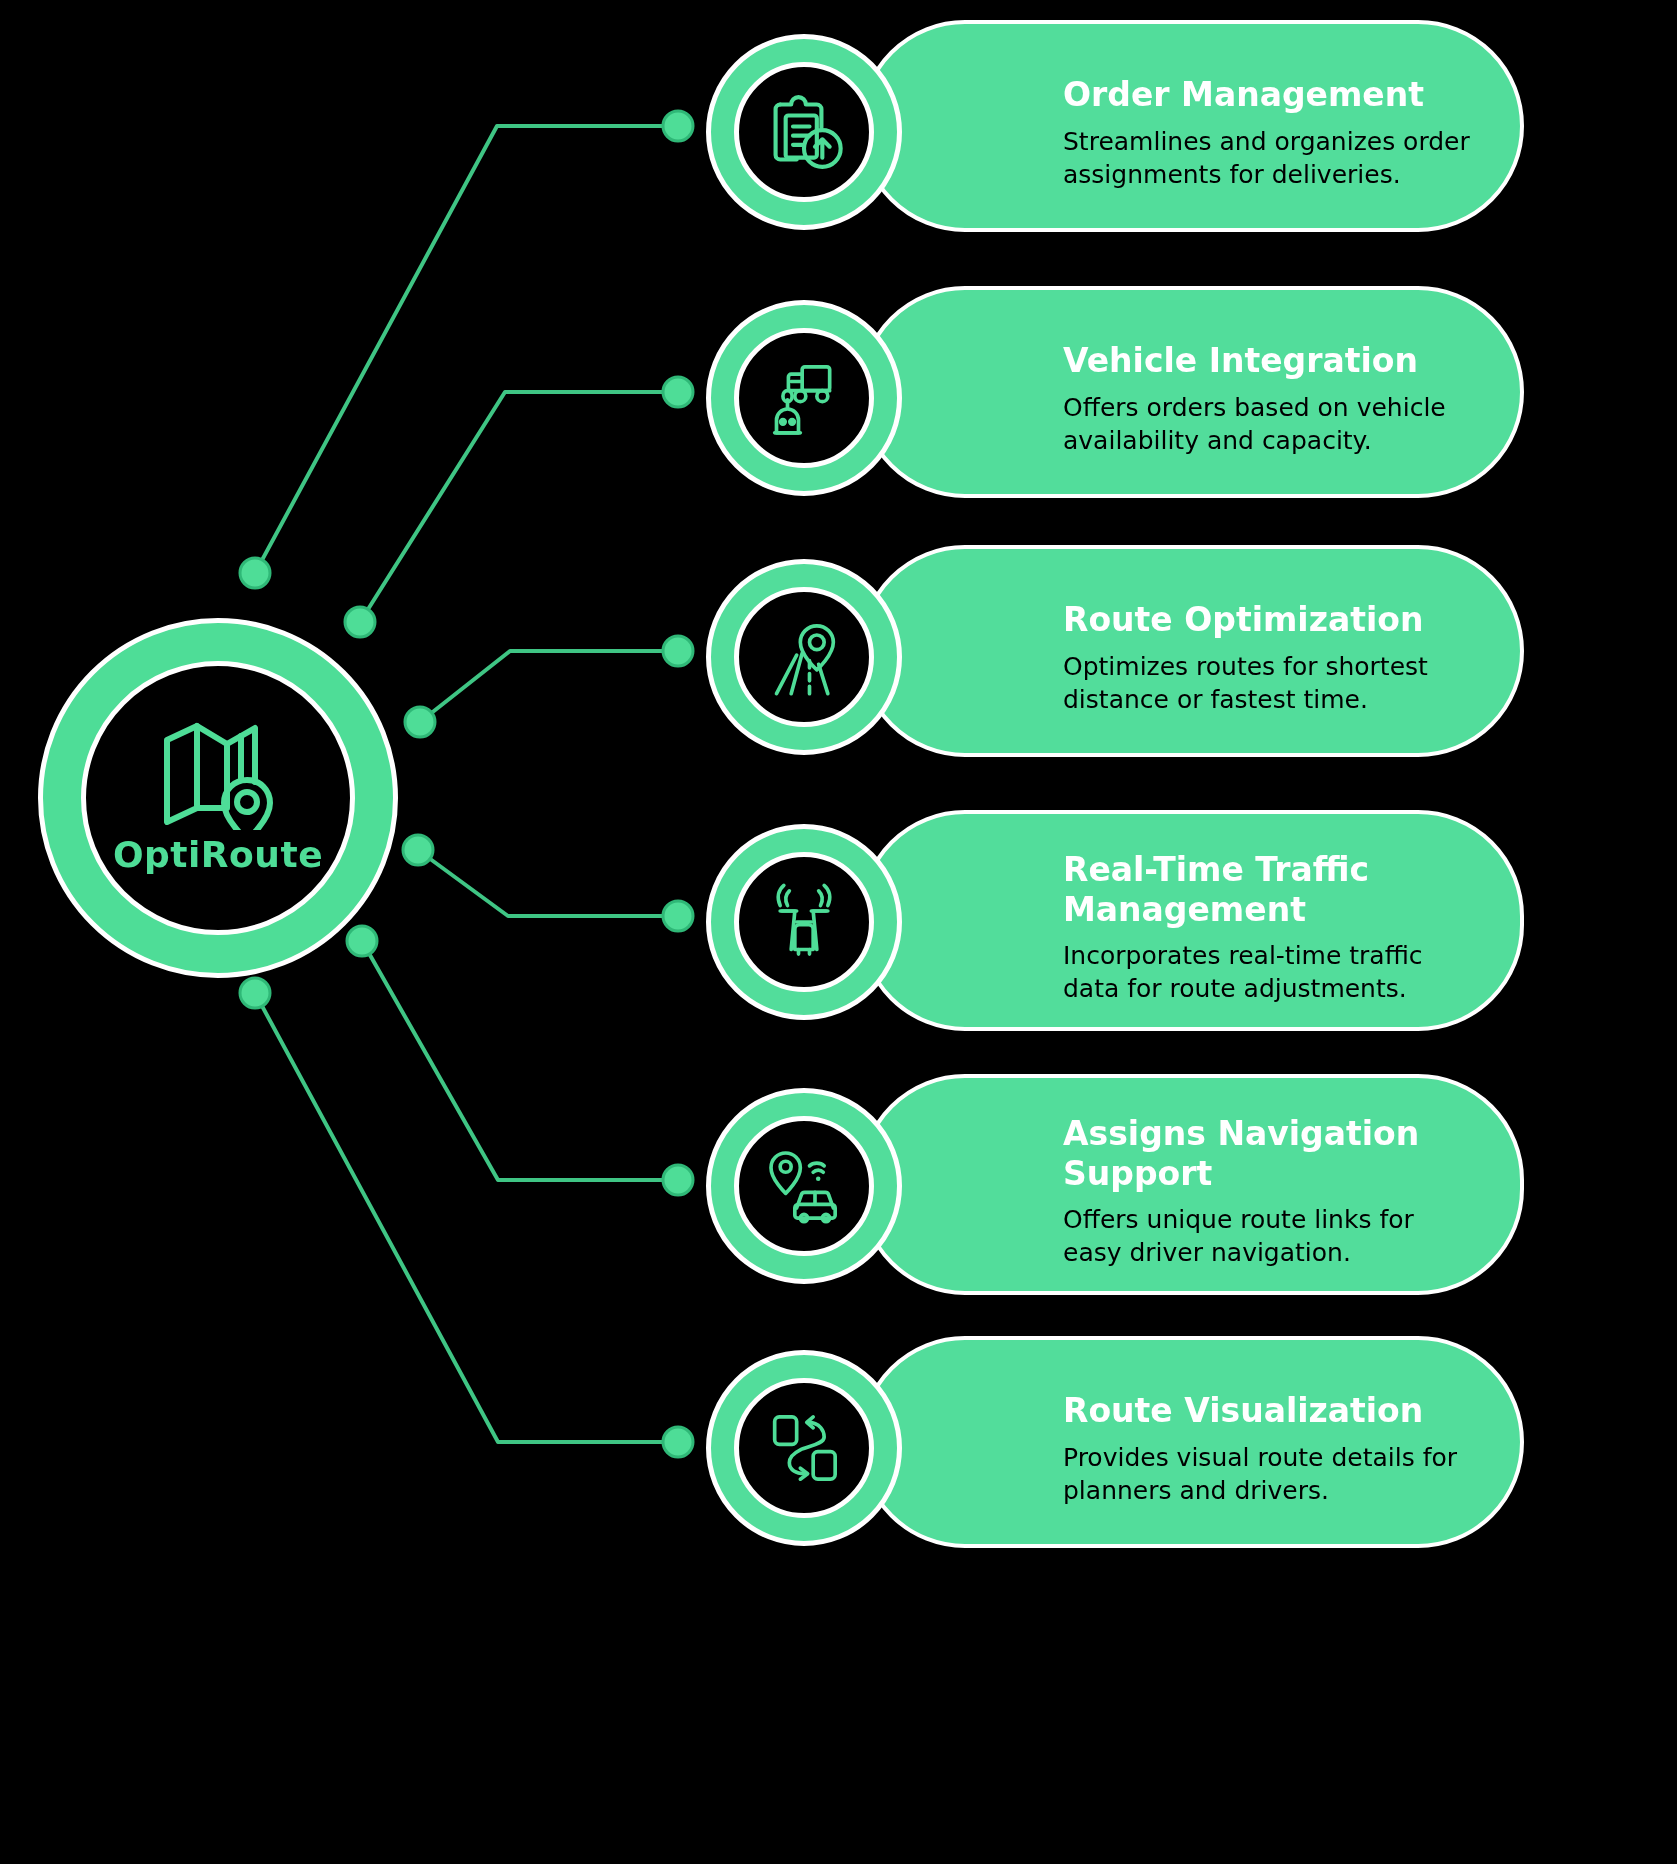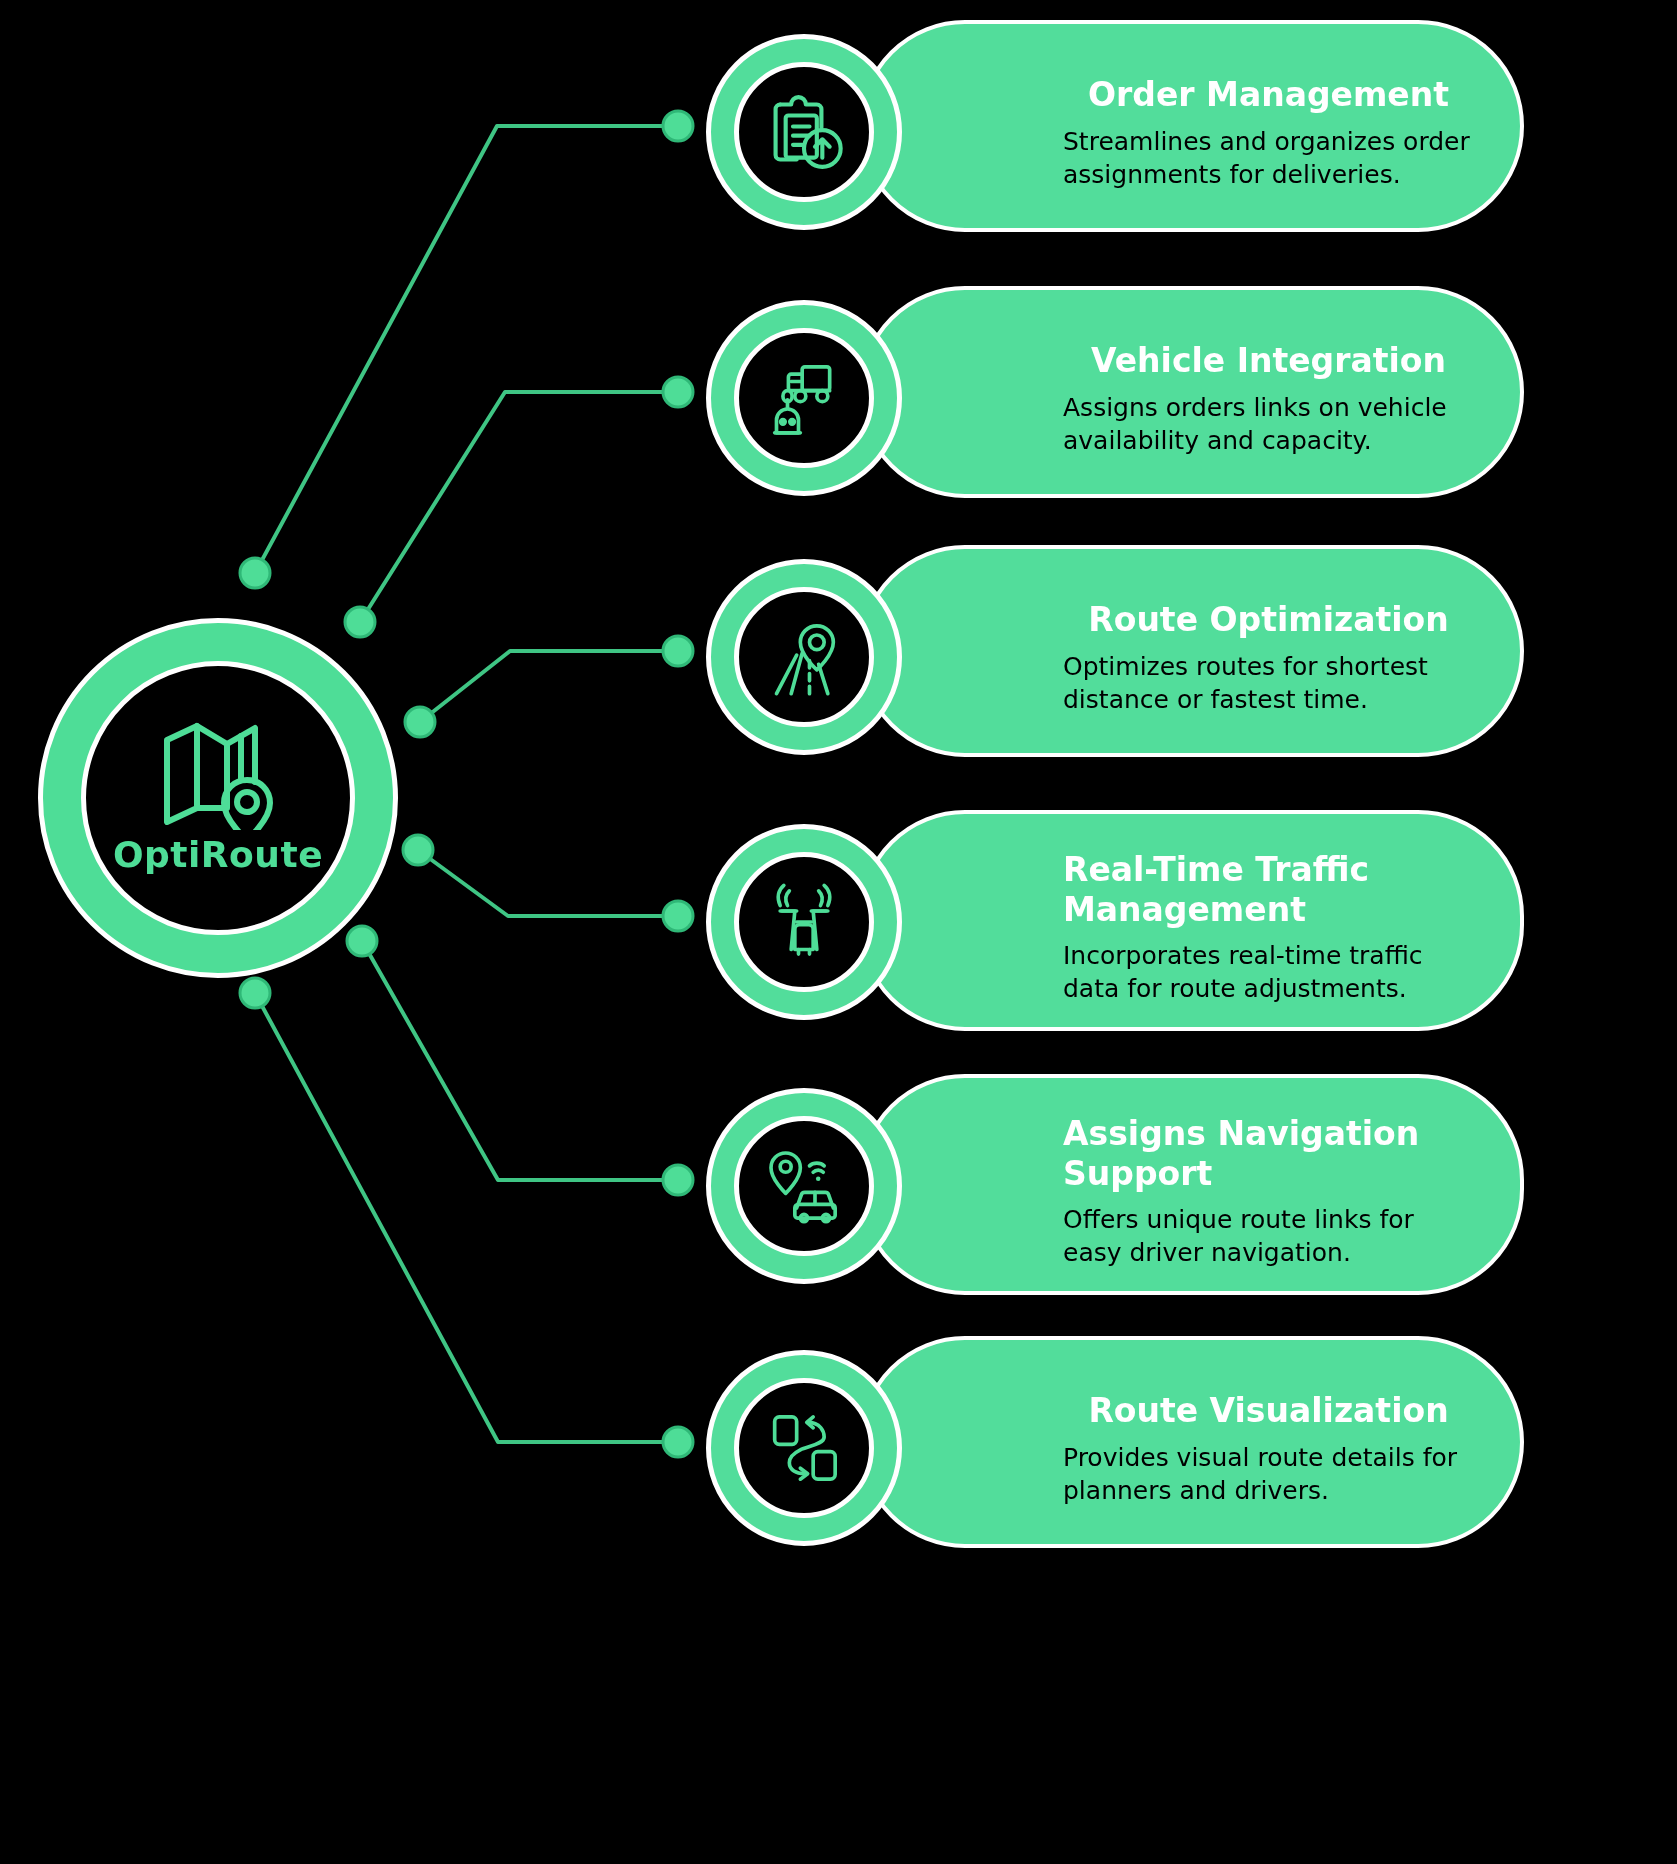--- a/index.html
+++ b/index.html
@@ -76,21 +76,20 @@
     top: 0;
     width: 660px;
     min-height: 212px;
     background: #52DD9B;
     border: 4px solid #ffffff;
     border-radius: 106px;
     padding: 36px 46px 22px 200px;
     display: flex;
     flex-direction: column;
     justify-content: center;
-    align-items: center;
   }
   .feature-title {
     color: #ffffff;
     font-size: 33px;
     font-weight: bold;
     line-height: 1.2;
     margin-bottom: 10px;
     font-family: "DejaVu Sans", sans-serif;
   }
   .feature-desc {
@@ -192,21 +191,21 @@
             <path d="M68 76 v-20 M60 64 l8 -8 l8 8"></path>
           </svg>
         </span>
       </div>
     </div>
   </div>
 
   <div class="feature" style="top:286px;">
     <div class="feature-card w-a">
       <div class="feature-title">Vehicle Integration</div>
-      <div class="feature-desc">Assigns orders links on vehicle availability and capacity.</div>
+      <div class="feature-desc">Offers orders based on vehicle availability and capacity.</div>
     </div>
     <div class="feature-badge">
       <div class="badge-inner">
         <span>
           <svg width="88" height="88" viewBox="0 0 96 96" fill="none" stroke="#4EDD97" stroke-width="4" stroke-linejoin="round" stroke-linecap="round">
             <rect x="46" y="14" width="30" height="26" rx="3"></rect>
             <path d="M46 22 h-12 a3 3 0 0 0 -3 3 v12 a3 3 0 0 0 3 3 h42"></path>
             <path d="M34 30 h10"></path>
             <circle cx="44" cy="46" r="6"></circle>
             <circle cx="68" cy="46" r="6"></circle>

